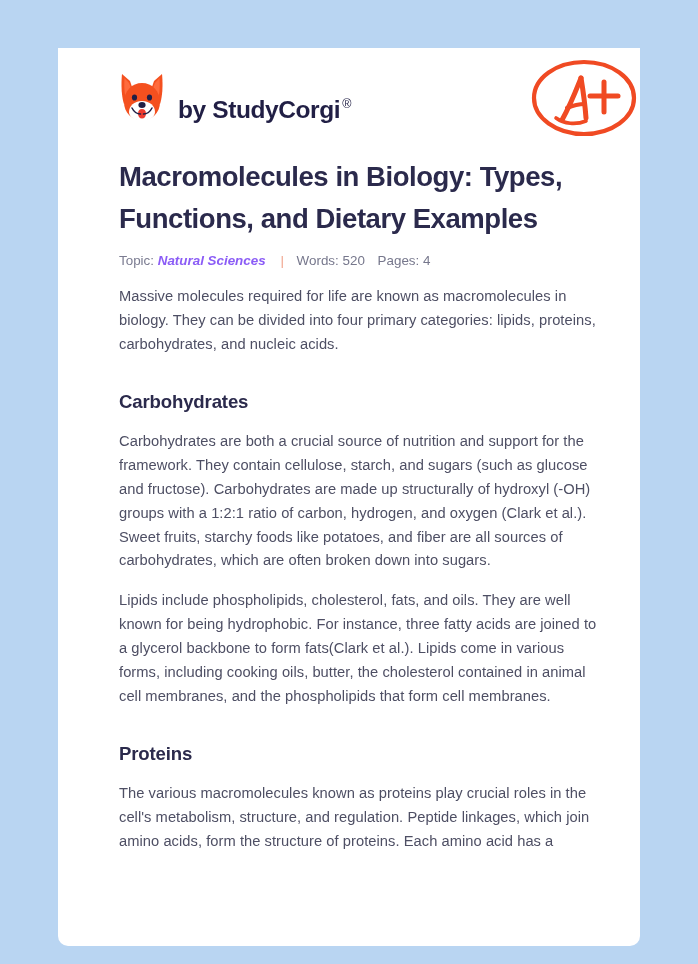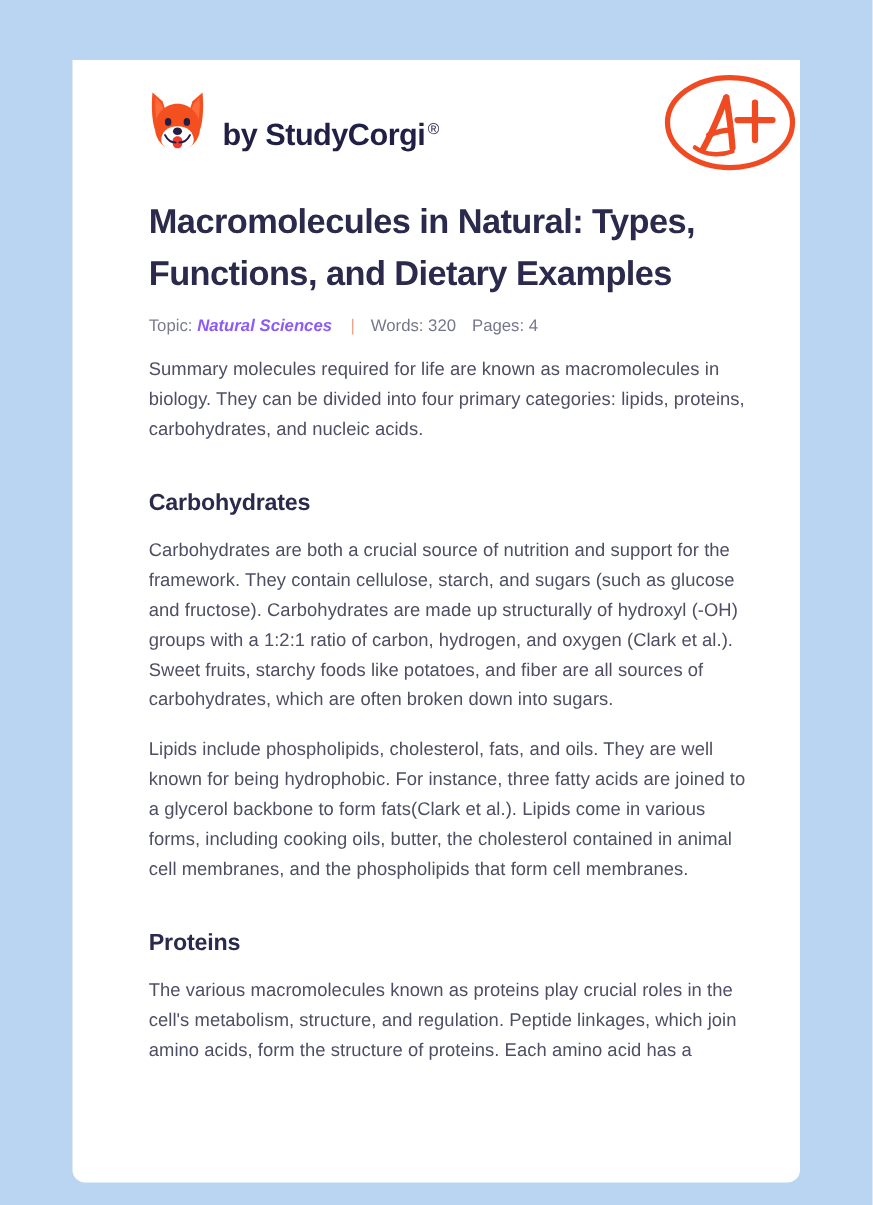--- a/index.html
+++ b/index.html
@@ -157,34 +157,34 @@
 
         <path d="M28 66 C36 72 48 73 58 69" stroke="#f04a23" stroke-width="3.6" fill="none" stroke-linecap="round"></path>
 
         <path d="M76 30 L76 60" stroke="#f04a23" stroke-width="5" fill="none" stroke-linecap="round"></path>
         <path d="M62 44 L90 44" stroke="#f04a23" stroke-width="5" fill="none" stroke-linecap="round"></path>
       </svg>
     </div>
   </div>
 
   <div class="title-block">
-    <h1 class="doc-title">Macromolecules in Natural: Types, Functions, and Dietary Examples</h1>
+    <h1 class="doc-title">Macromolecules in Biology: Types, Functions, and Dietary Examples</h1>
     <div class="meta-line">
       <span class="meta-label">Topic:</span>
       <span class="meta-topic">Natural Sciences</span>
       <span class="meta-sep">|</span>
-      <span class="meta-words">Words: 320</span>
+      <span class="meta-words">Words: 520</span>
       <span class="meta-pages">Pages: 4</span>
     </div>
   </div>
 
   <div class="doc-body">
 
     <section>
-      <p class="section-text">Summary molecules required for life are known as macromolecules in biology. They can be divided into four primary categories: lipids, proteins, carbohydrates, and nucleic acids.</p>
+      <p class="section-text">Massive molecules required for life are known as macromolecules in biology. They can be divided into four primary categories: lipids, proteins, carbohydrates, and nucleic acids.</p>
     </section>
 
     <section>
       <h2 class="section-head">Carbohydrates</h2>
       <p class="section-text">Carbohydrates are both a crucial source of nutrition and support for the framework. They contain cellulose, starch, and sugars (such as glucose and fructose). Carbohydrates are made up structurally of hydroxyl (-OH) groups with a 1:2:1 ratio of carbon, hydrogen, and oxygen (Clark et al.). Sweet fruits, starchy foods like potatoes, and fiber are all sources of carbohydrates, which are often broken down into sugars.</p>
     </section>
 
     <section>
       <p class="section-text">Lipids include phospholipids, cholesterol, fats, and oils. They are well known for being hydrophobic. For instance, three fatty acids are joined to a glycerol backbone to form fats(Clark et al.). Lipids come in various forms, including cooking oils, butter, the cholesterol contained in animal cell membranes, and the phospholipids that form cell membranes.</p>
     </section>

